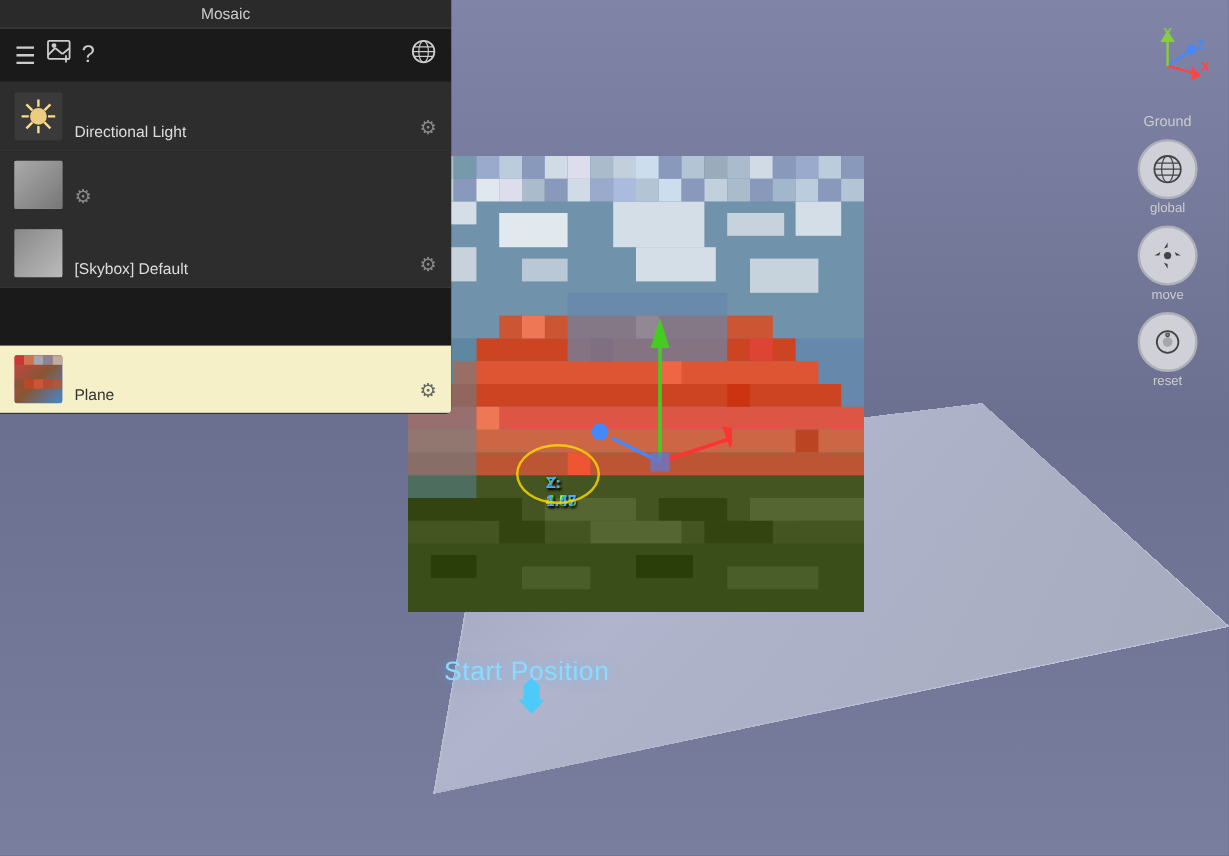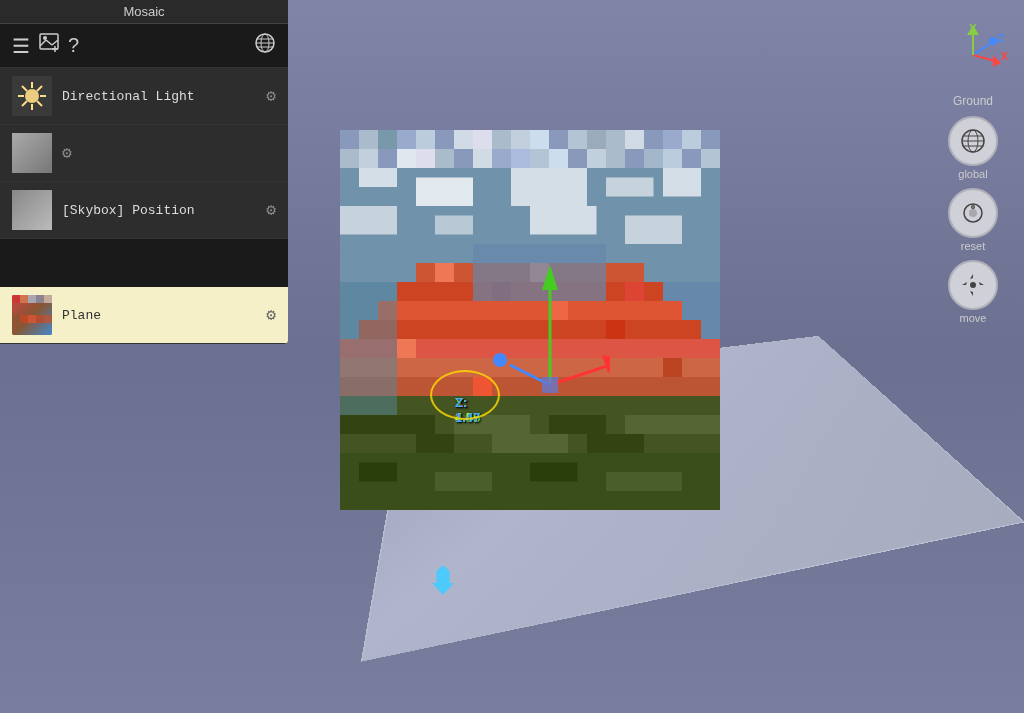--- a/index.html
+++ b/index.html
@@ -103,21 +103,21 @@
       background: #44ccff;
       clip-path: polygon(50% 0%, 80% 20%, 80% 60%, 100% 60%, 50% 100%, 0% 60%, 20% 60%, 20% 20%);
       opacity: 0.9;
     }
 
     
     .panel {
       position: absolute;
       top: 0;
       left: 0;
-      width: 288px;
+      width: 376px;
       background: #1a1a1a;
       border-radius: 0 0 4px 0;
       overflow: hidden;
     }
 
     .panel-title-bar {
       background: #2a2a2a;
       text-align: center;
       padding: 4px 8px;
       color: #cccccc;
@@ -140,28 +140,27 @@
       cursor: pointer;
     }
 
     .panel-header-right {
       margin-left: auto;
     }
 
     
     .scene-item {
       display: flex;
-      align-items: center;
+      align-items: flex-end;
       padding: 8px 12px;
       border-bottom: 1px solid #333;
       background: #2d2d2d;
       cursor: pointer;
       gap: 10px;
       min-height: 52px;
-      font-family: Liberation Mono, monospace;
     }
 
     .scene-item.active {
       background: #f5f0c8;
       margin-top: 48px;
     }
 
     .item-thumbnail {
       width: 40px;
       height: 40px;
@@ -413,20 +412,21 @@
   </svg>
 
   <div class="coord-display">
     <span class="coord-x gizmo-label">X: 0</span>
     <span class="coord-y gizmo-label">Y: 4.55</span>
     <span class="coord-z gizmo-label">Z: 1.47</span>
   </div>
 
   <div class="yellow-circle"></div>
 
+  <div class="start-position">Start Position</div>
   <div class="start-position-icon"></div>
 
 </div>
 
 <div class="panel">
   <div class="panel-title-bar">Mosaic</div>
   <div class="panel-header">
     <span class="header-icon">☰</span>
     <span class="header-icon">
       <svg width="22" height="22" viewBox="0 0 22 22" fill="none" xmlns="http://www.w3.org/2000/svg">
@@ -490,21 +490,21 @@
       <svg width="40" height="40" viewBox="0 0 40 40" xmlns="http://www.w3.org/2000/svg">
         <defs>
           <linearGradient id="skygrad" x1="0" y1="0" x2="1" y2="1">
             <stop offset="0%" stop-color="#888"></stop>
             <stop offset="100%" stop-color="#bbb"></stop>
           </linearGradient>
         </defs>
         <rect width="40" height="40" fill="url(#skygrad)"></rect>
       </svg>
     </div>
-    <span class="item-label">[Skybox] Position</span>
+    <span class="item-label">[Skybox] Default</span>
     <span class="item-settings">⚙</span>
   </div>
 
   <div class="scene-item active">
     <div class="item-thumbnail plane">
       <svg width="40" height="40" viewBox="0 0 40 40" xmlns="http://www.w3.org/2000/svg">
         <defs>
           <linearGradient id="planegrad" x1="0" y1="0" x2="1" y2="1">
             <stop offset="0%" stop-color="#cc4444"></stop>
             <stop offset="50%" stop-color="#885533"></stop>
@@ -558,34 +558,34 @@
         <line x1="3" y1="8" x2="23" y2="8" stroke="#444" stroke-width="1"></line>
         <line x1="3" y1="18" x2="23" y2="18" stroke="#444" stroke-width="1"></line>
       </svg>
     </div>
     <span class="tool-label">global</span>
   </div>
 
   <div class="tool-group">
     <div class="tool-button">
       <svg width="26" height="26" viewBox="0 0 26 26" fill="none" xmlns="http://www.w3.org/2000/svg">
-        <circle cx="13" cy="13" r="9" stroke="#444" stroke-width="1.5" fill="none"></circle>
-        <circle cx="13" cy="13" r="4" fill="#444" opacity="0.3"></circle>
-        <circle cx="13" cy="7" r="2" fill="#444"></circle>
-        <circle cx="13" cy="7" r="1" fill="#888"></circle>
-      </svg>
-    </div>
-    <span class="tool-label">reset</span>
-  </div>
-
-  <div class="tool-group">
-    <div class="tool-button">
-      <svg width="26" height="26" viewBox="0 0 26 26" fill="none" xmlns="http://www.w3.org/2000/svg">
         <polygon points="13,2 10,7 13,6 13,12" fill="#444"></polygon>
         <polygon points="13,24 10,19 13,20 13,14" fill="#444"></polygon>
         <polygon points="2,13 7,10 6,13 12,13" fill="#444"></polygon>
         <polygon points="24,13 19,10 20,13 14,13" fill="#444"></polygon>
         <circle cx="13" cy="13" r="3" fill="#444"></circle>
       </svg>
     </div>
     <span class="tool-label">move</span>
   </div>
+
+  <div class="tool-group">
+    <div class="tool-button">
+      <svg width="26" height="26" viewBox="0 0 26 26" fill="none" xmlns="http://www.w3.org/2000/svg">
+        <circle cx="13" cy="13" r="9" stroke="#444" stroke-width="1.5" fill="none"></circle>
+        <circle cx="13" cy="13" r="4" fill="#444" opacity="0.3"></circle>
+        <circle cx="13" cy="7" r="2" fill="#444"></circle>
+        <circle cx="13" cy="7" r="1" fill="#888"></circle>
+      </svg>
+    </div>
+    <span class="tool-label">reset</span>
+  </div>
 </div>
 
 </body></html>

